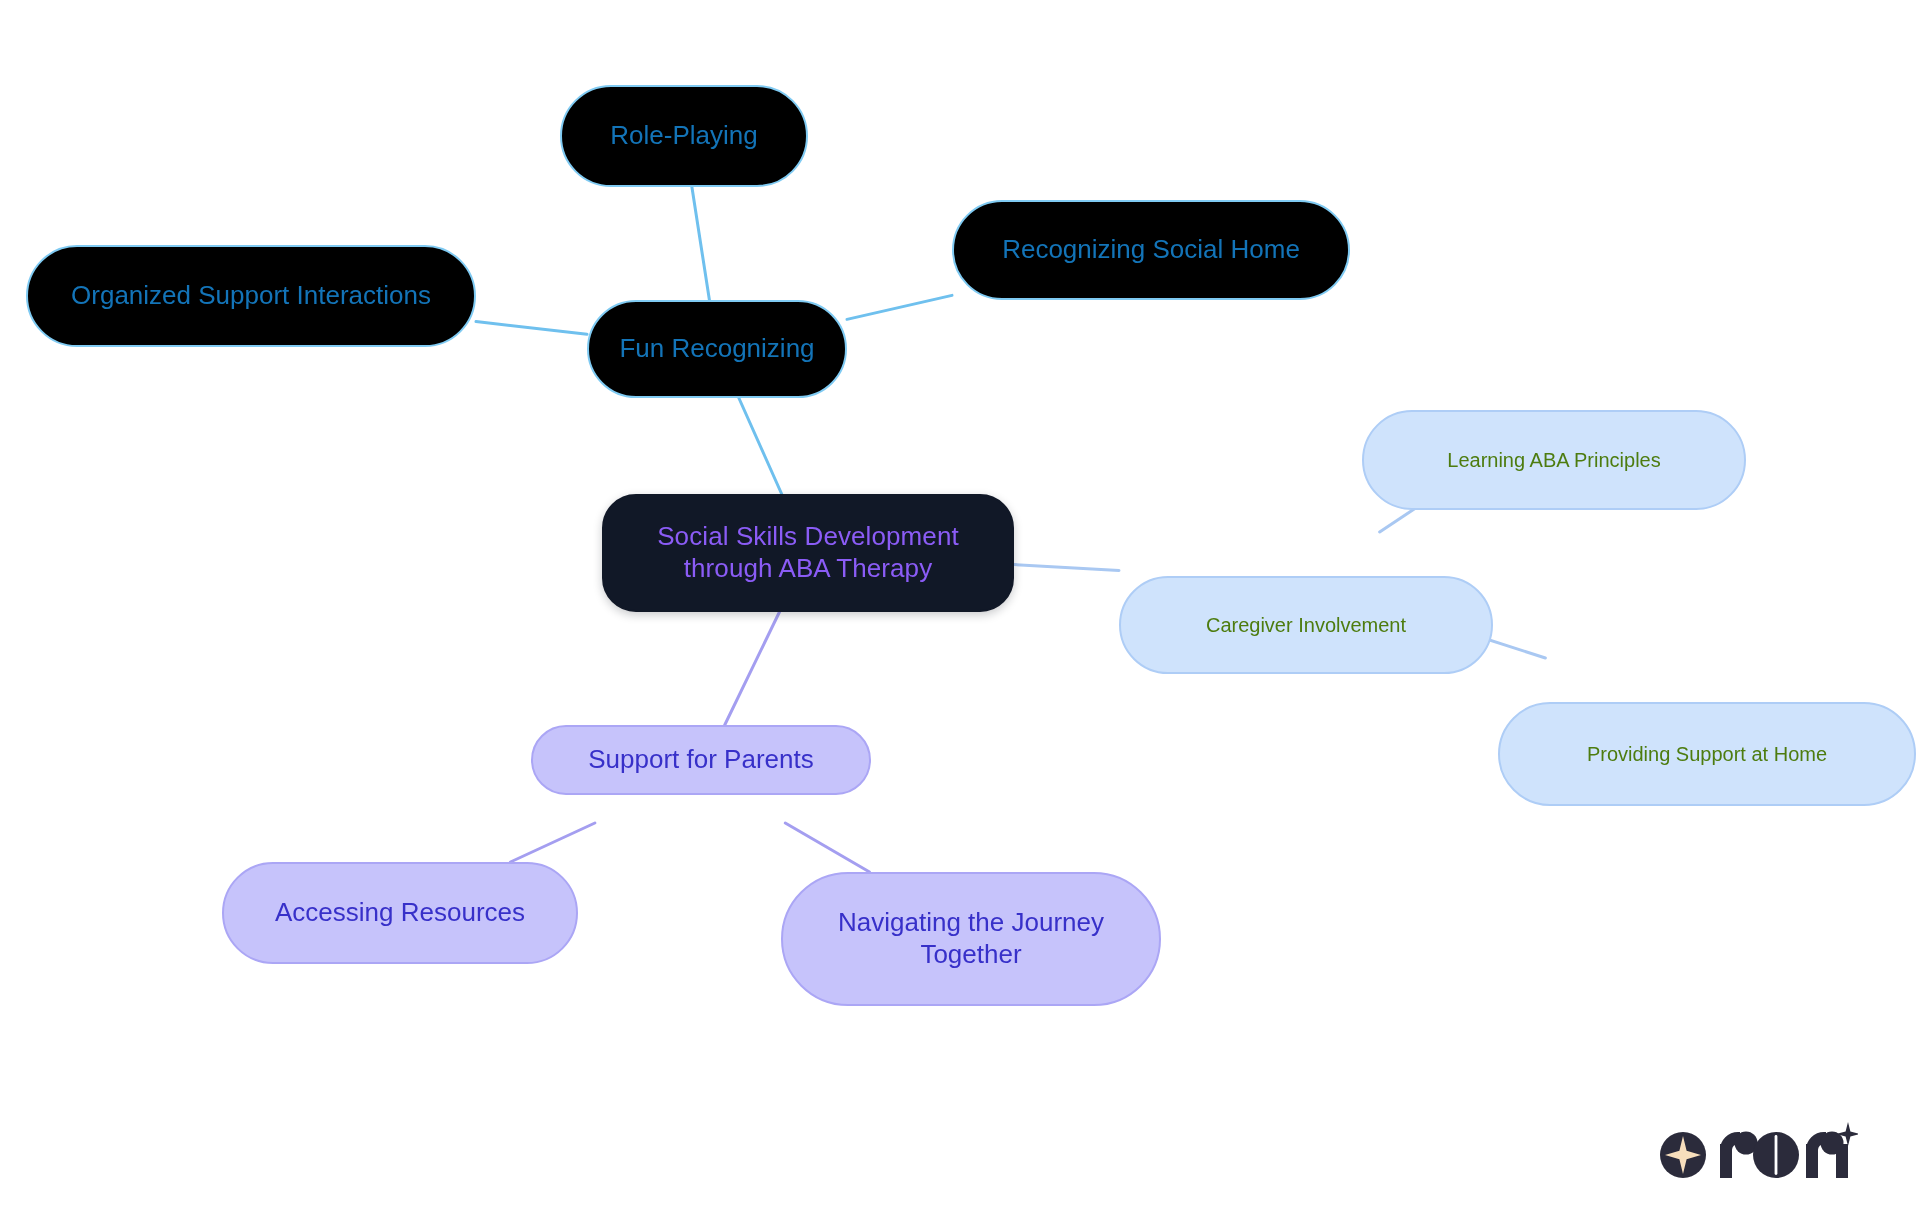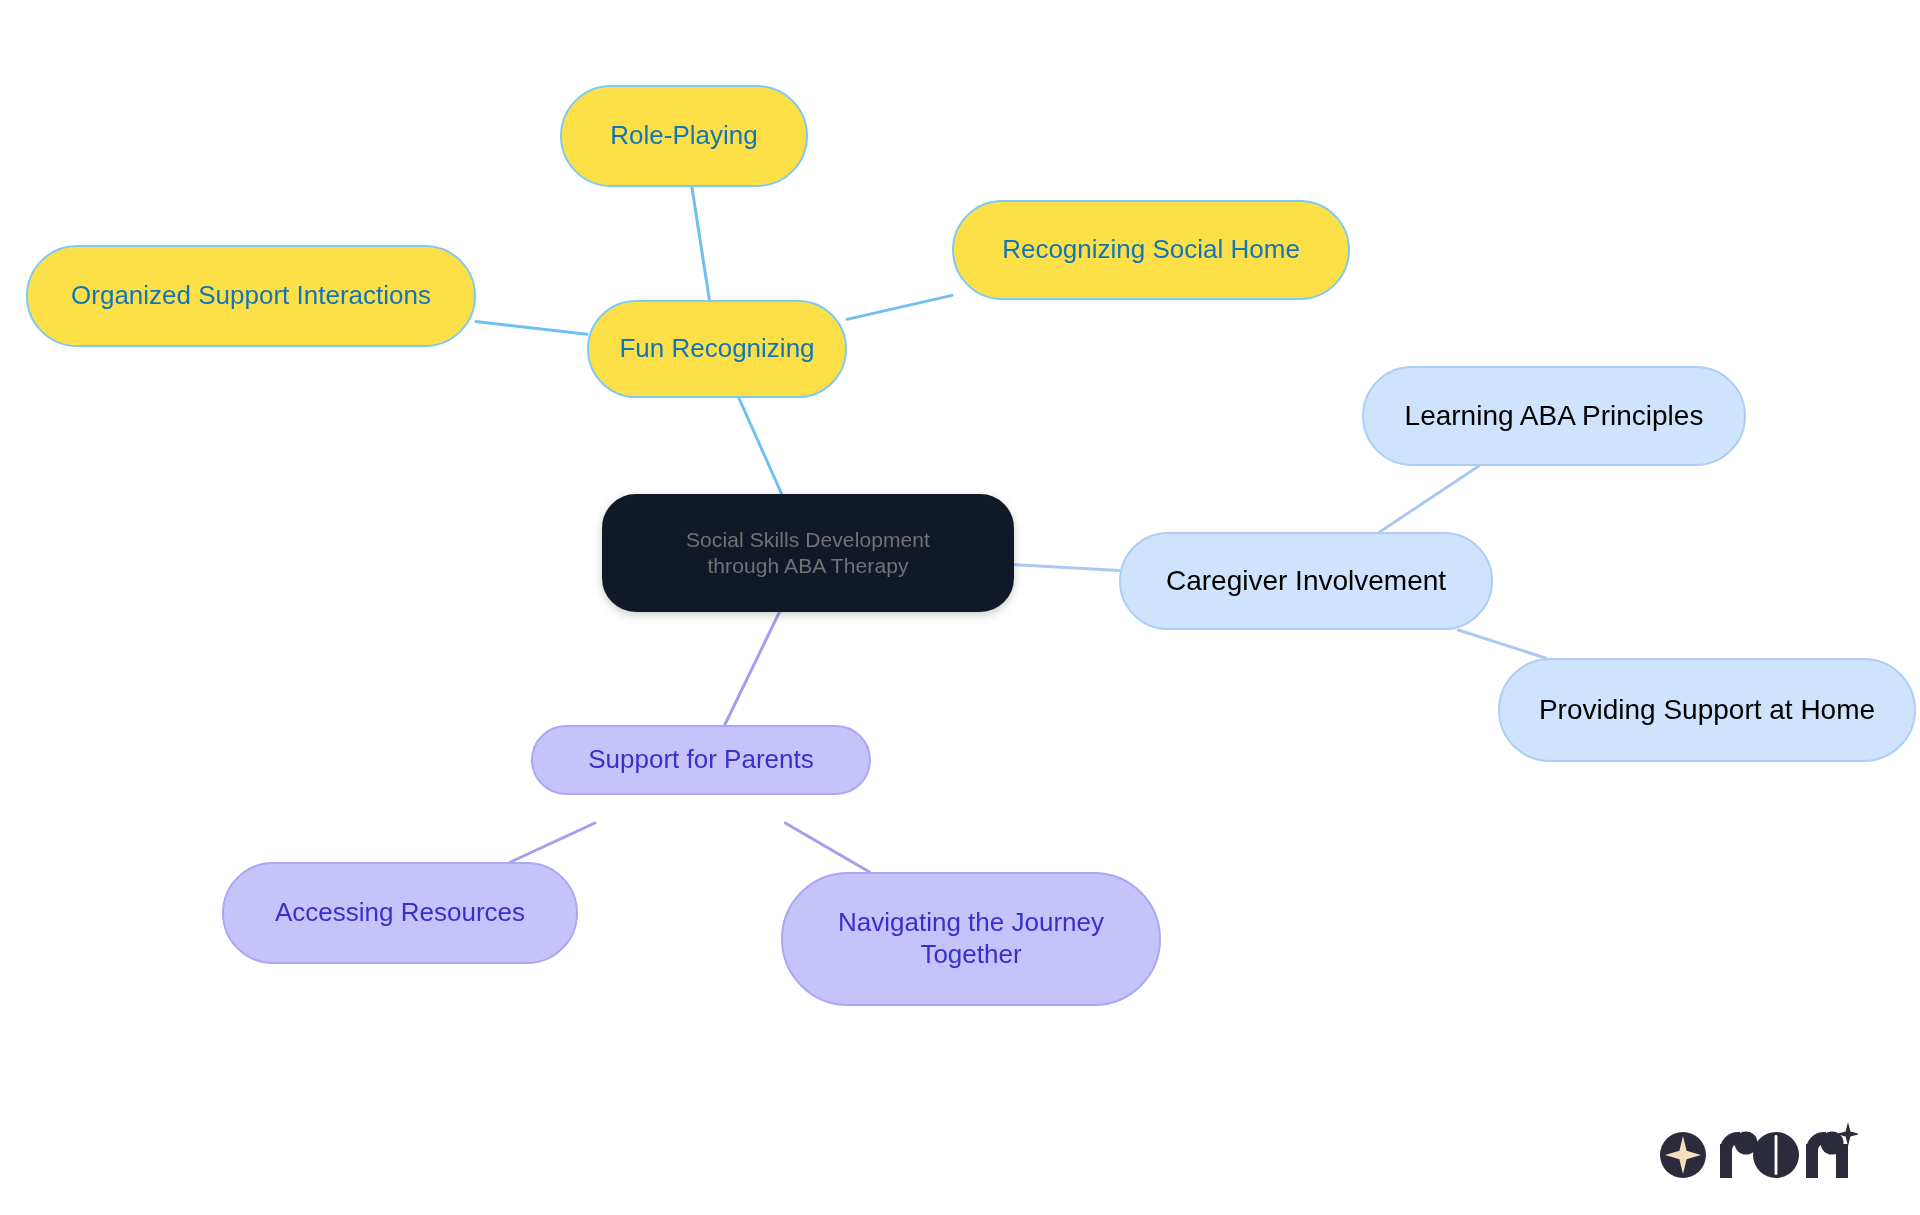--- a/index.html
+++ b/index.html
@@ -43,39 +43,40 @@
     border-width: 2px;
     line-height: 1.22;
     white-space: pre-line;
     padding: 6px 18px;
   }
 
   .node-root {
     background: #111827;
     border-color: #111827;
     border-radius: 34px;
-    color: #737373;
-    font-size: 21px;
+    color: #8b5cf6;
+    font-size: 26px;
     font-weight: 400;
     letter-spacing: 0.1px;
     box-shadow: 0 3px 10px rgba(12,16,28,0.22);
   }
 
   .node-blue {
-    background: #fde047;
+    background: #000000;
     border-color: #7fcaf2;
     color: #1374b8;
     font-size: 26px;
   }
 
   .node-lightblue {
     background: #cfe3fc;
     border-color: #aecdf6;
-    color: #000000;
-    font-size: 28px;
+    color: #4d7c0f;
+    font-size: 20px;
+    margin-top: 44px;
   }
 
   .node-purple {
     background: #c6c3fb;
     border-color: #aba6f5;
     color: #3730c9;
     font-size: 26px;
   }
 
   

